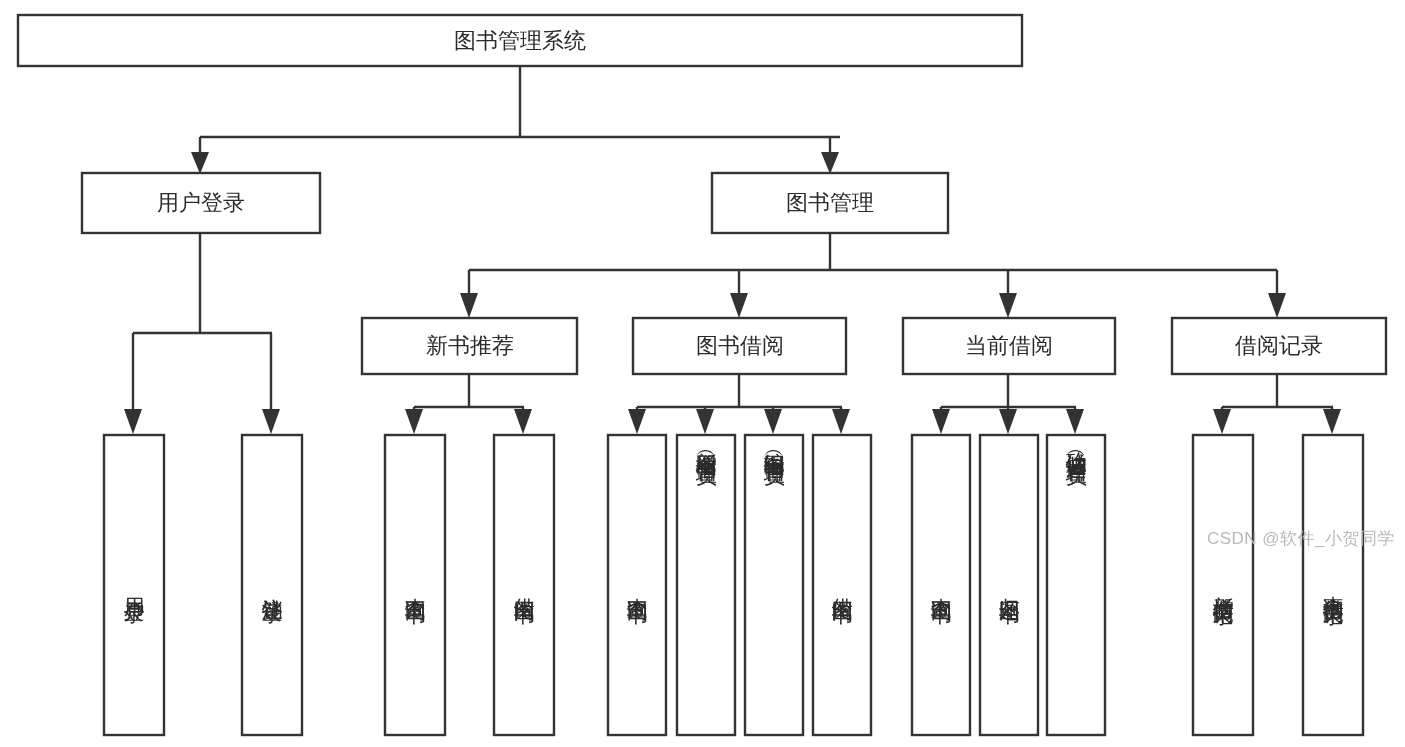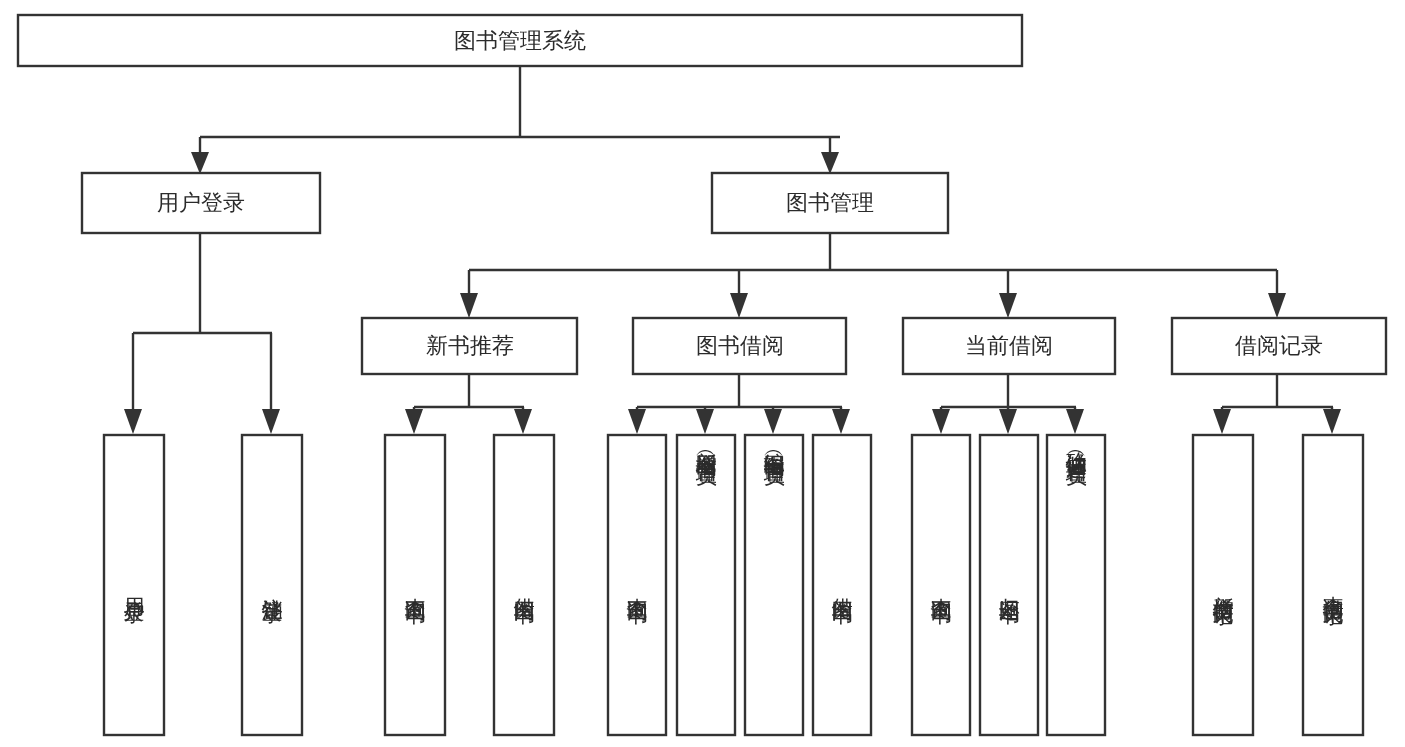--- a/index.html
+++ b/index.html
@@ -239,13 +239,14 @@
     <span class="leaf-label">确认归还（管理员）</span>
   </div>
 
   <div class="leaf-label-wrap" style="left:1193px;top:435px;width:60px;height:300px;">
     <span class="leaf-label">新增借阅记录</span>
   </div>
   <div class="leaf-label-wrap" style="left:1303px;top:435px;width:60px;height:300px;">
     <span class="leaf-label">查询借阅记录</span>
   </div>
 
+  <div class="watermark">CSDN @软件_小贺同学</div>
 </div>
 
 </body></html>

